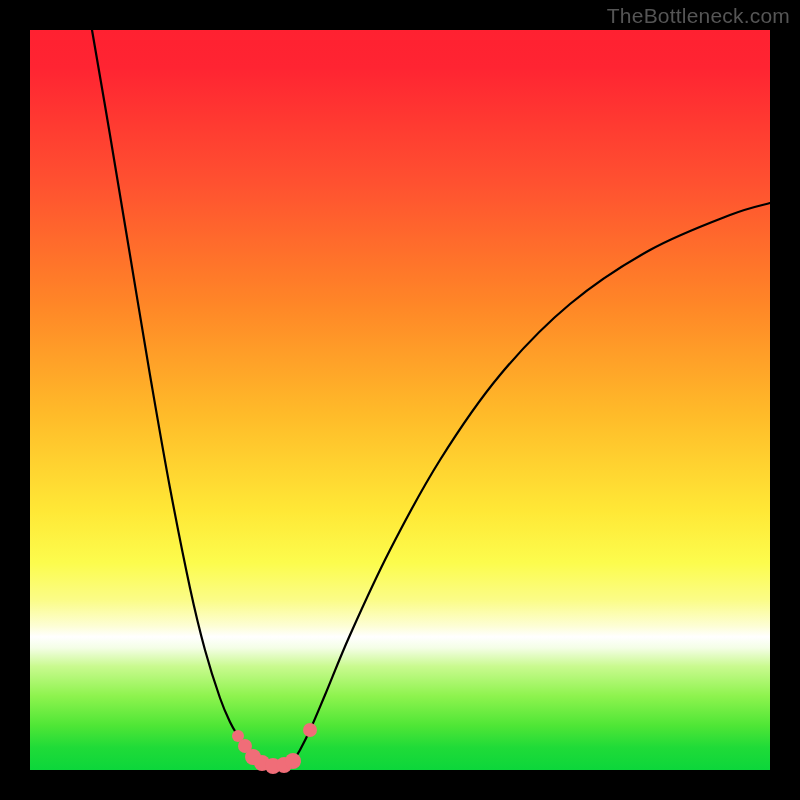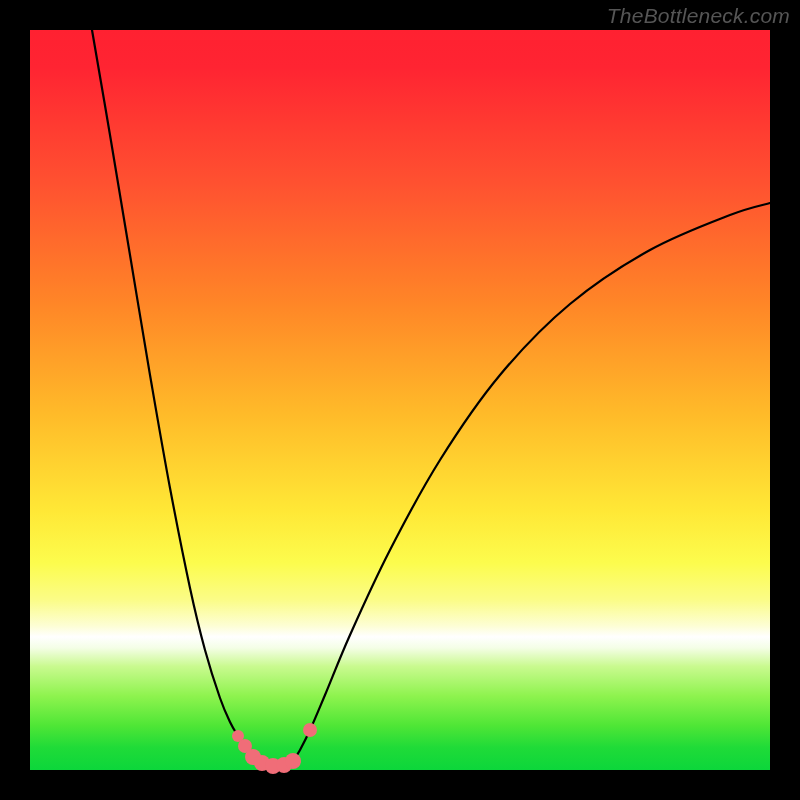--- a/index.html
+++ b/index.html
@@ -11,21 +11,20 @@
     background: #000;
     font-family: Arial, Helvetica, sans-serif;
   }
   .frame {
     position: absolute;
     top: 0;
     left: 0;
     width: 800px;
     height: 800px;
     background: #000;
-    font-style: italic;
   }
   .plot-area {
     position: absolute;
     top: 30px;
     left: 30px;
     width: 740px;
     height: 740px;
     background: linear-gradient(to bottom,
       #ff2131 0%,
       #ff2432 5%,

